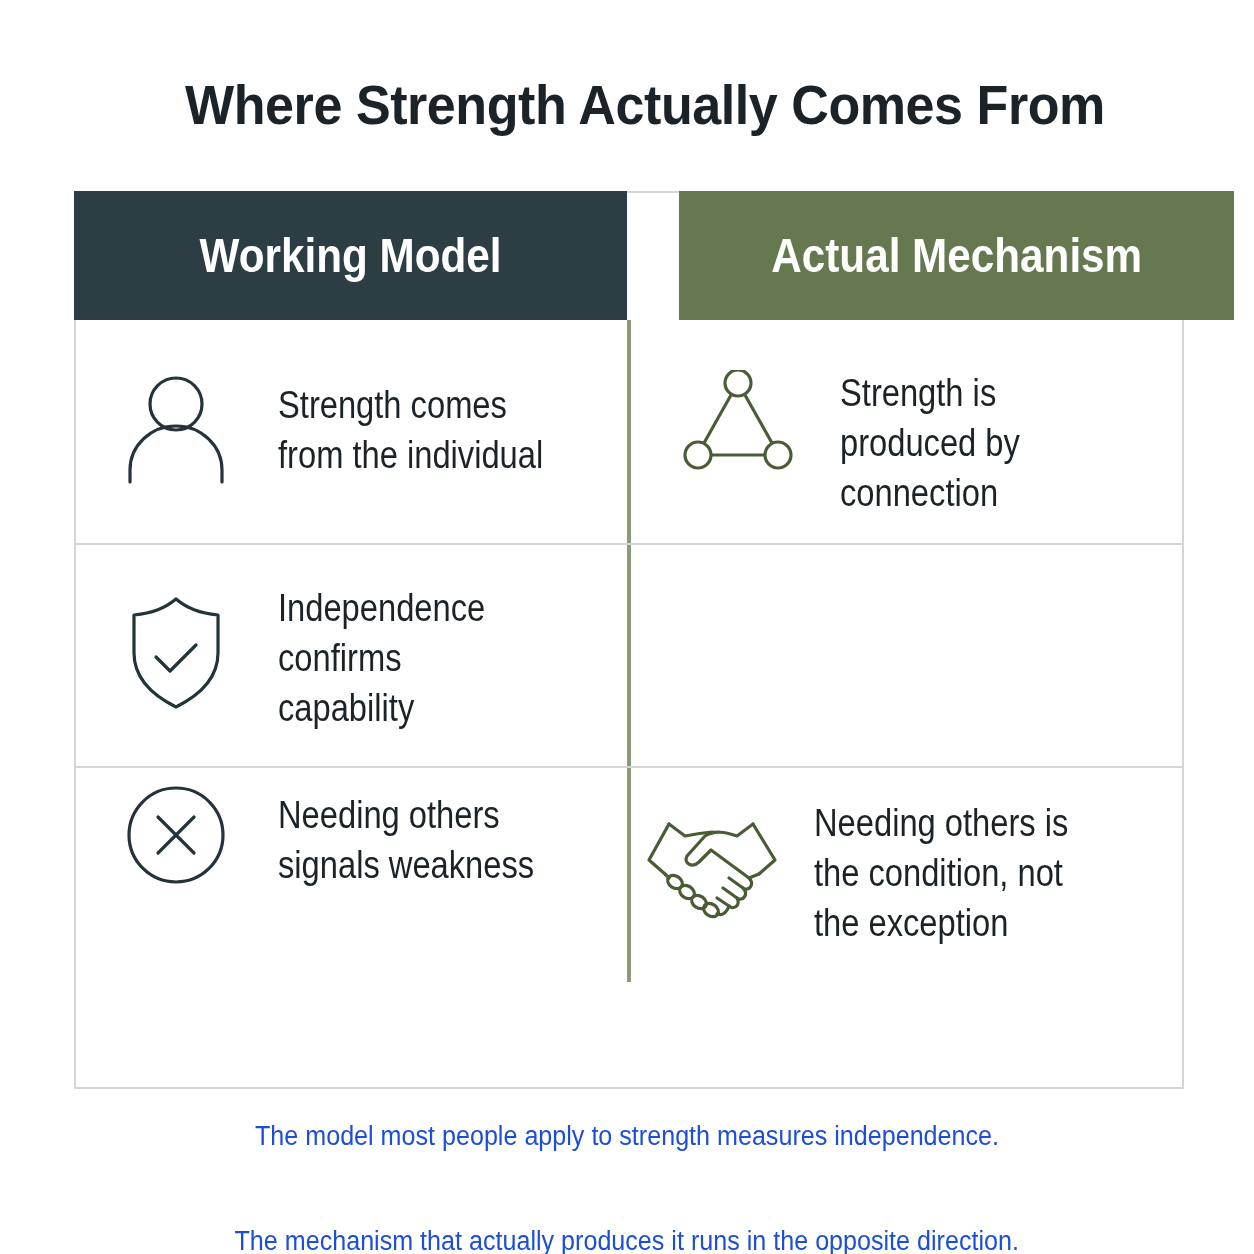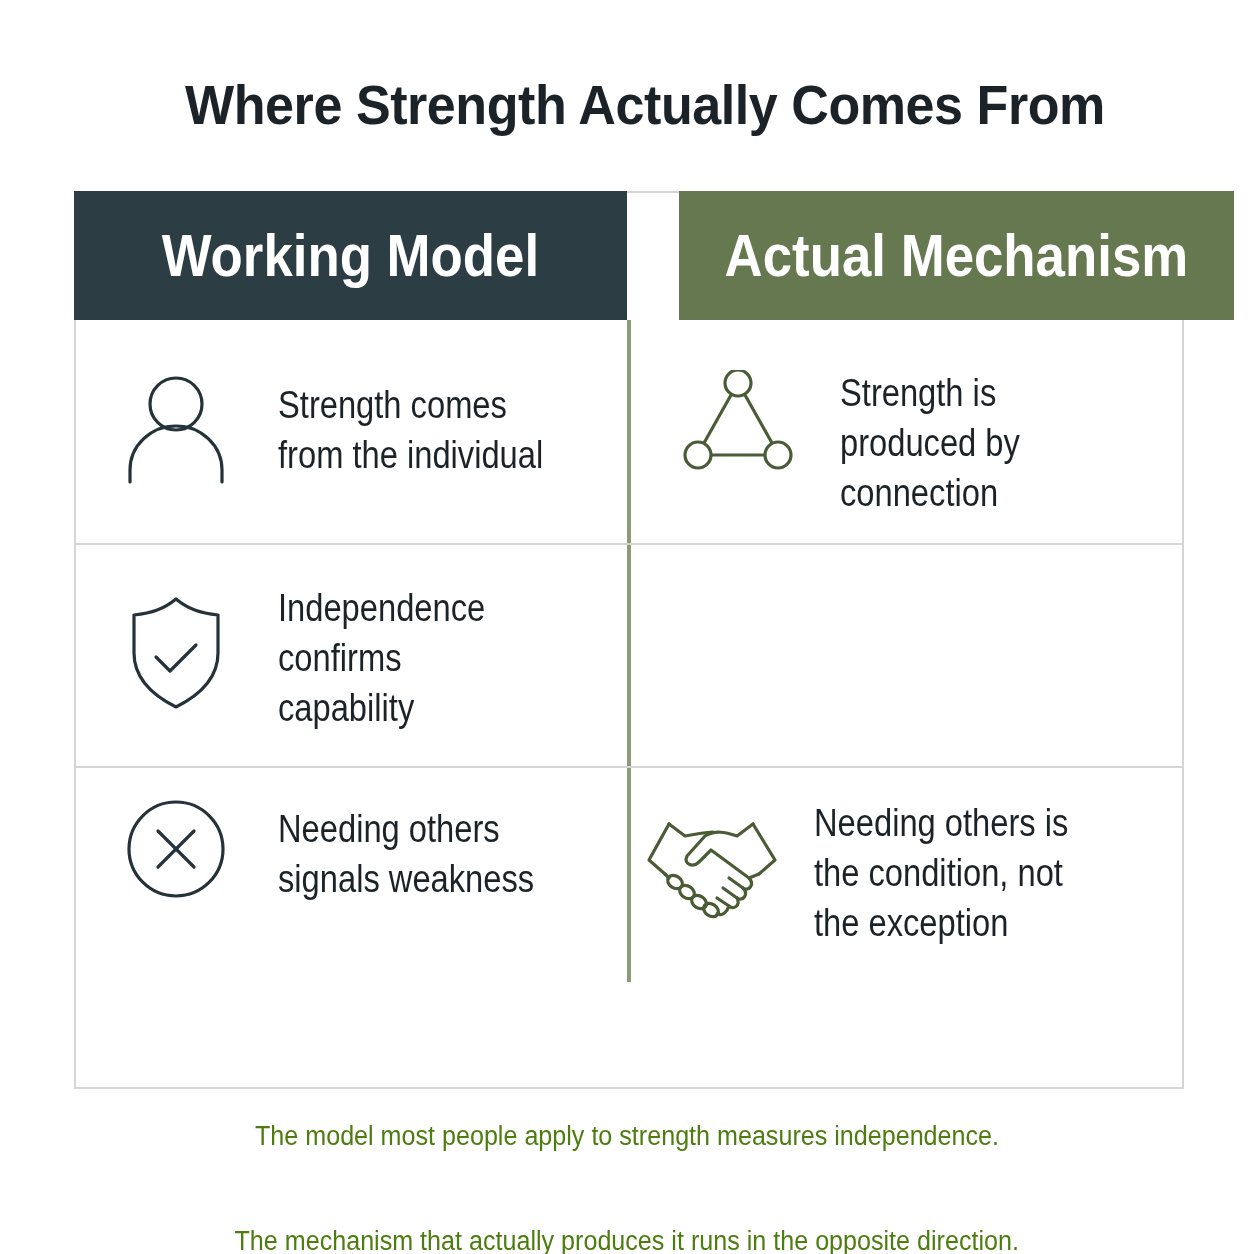--- a/index.html
+++ b/index.html
@@ -39,21 +39,21 @@
     }
     .hdr {
       position: absolute;
       top: -2px;
       height: 129px;
       display: flex;
       align-items: center;
       justify-content: center;
       color: #ffffff;
       font-weight: bold;
-      font-size: 60px;
+      font-size: 48px;
     }
     .hdr span { display: inline-block; transform: scaleX(0.88); }
     .hdr-left {
       left: -2px;
       width: 553px;
       background: #2d3d44;
     }
     .hdr-right {
       left: 555px;
       width: 555px;
@@ -113,21 +113,21 @@
       color: #1c2328;
       display: inline-block;
       transform: scaleX(0.86);
     }
     .caption {
       position: absolute;
       left: 0;
       width: 1254px;
       text-align: center;
       font-size: 27px;
-      color: #4d7c0f;
+      color: #1d4ed8;
     }
     .caption span { display: inline-block; transform: scaleX(0.93); }
   </style>
 </head>
 <body>
 
 <div class="title">Where Strength Actually Comes From</div>
 
 <div class="table">
 
@@ -173,21 +173,21 @@
       <svg width="104" height="120" viewBox="0 0 104 120" fill="none" stroke="#24323a" stroke-width="3.2" stroke-linejoin="round" stroke-linecap="round">
         <path d="M52 6 C40 16 28 20 10 22 V60 C10 85 28 102 52 114 C76 102 94 85 94 60 V22 C76 20 64 16 52 6 Z"></path>
         <path d="M32 64 L46 78 L72 52"></path>
       </svg>
     </div>
     <div class="text" style="left:202px;top:38px">Independence
 confirms
 capability</div>
   </div>
 
-  <div class="cell" style="left:0;top:556px;width:551px;height:251px">
+  <div class="cell" style="left:0;top:542px;width:551px;height:251px">
     <div class="icon" style="left:48px;top:48px;width:104px;height:104px">
       <svg width="104" height="104" viewBox="0 0 104 104" fill="none" stroke="#24323a" stroke-width="3.2" stroke-linecap="round">
         <circle cx="52" cy="52" r="47"></circle>
         <line x1="34" y1="34" x2="70" y2="70"></line>
         <line x1="70" y1="34" x2="34" y2="70"></line>
       </svg>
     </div>
     <div class="text" style="left:202px;top:55px">Needing others
 signals weakness</div>
   </div>

